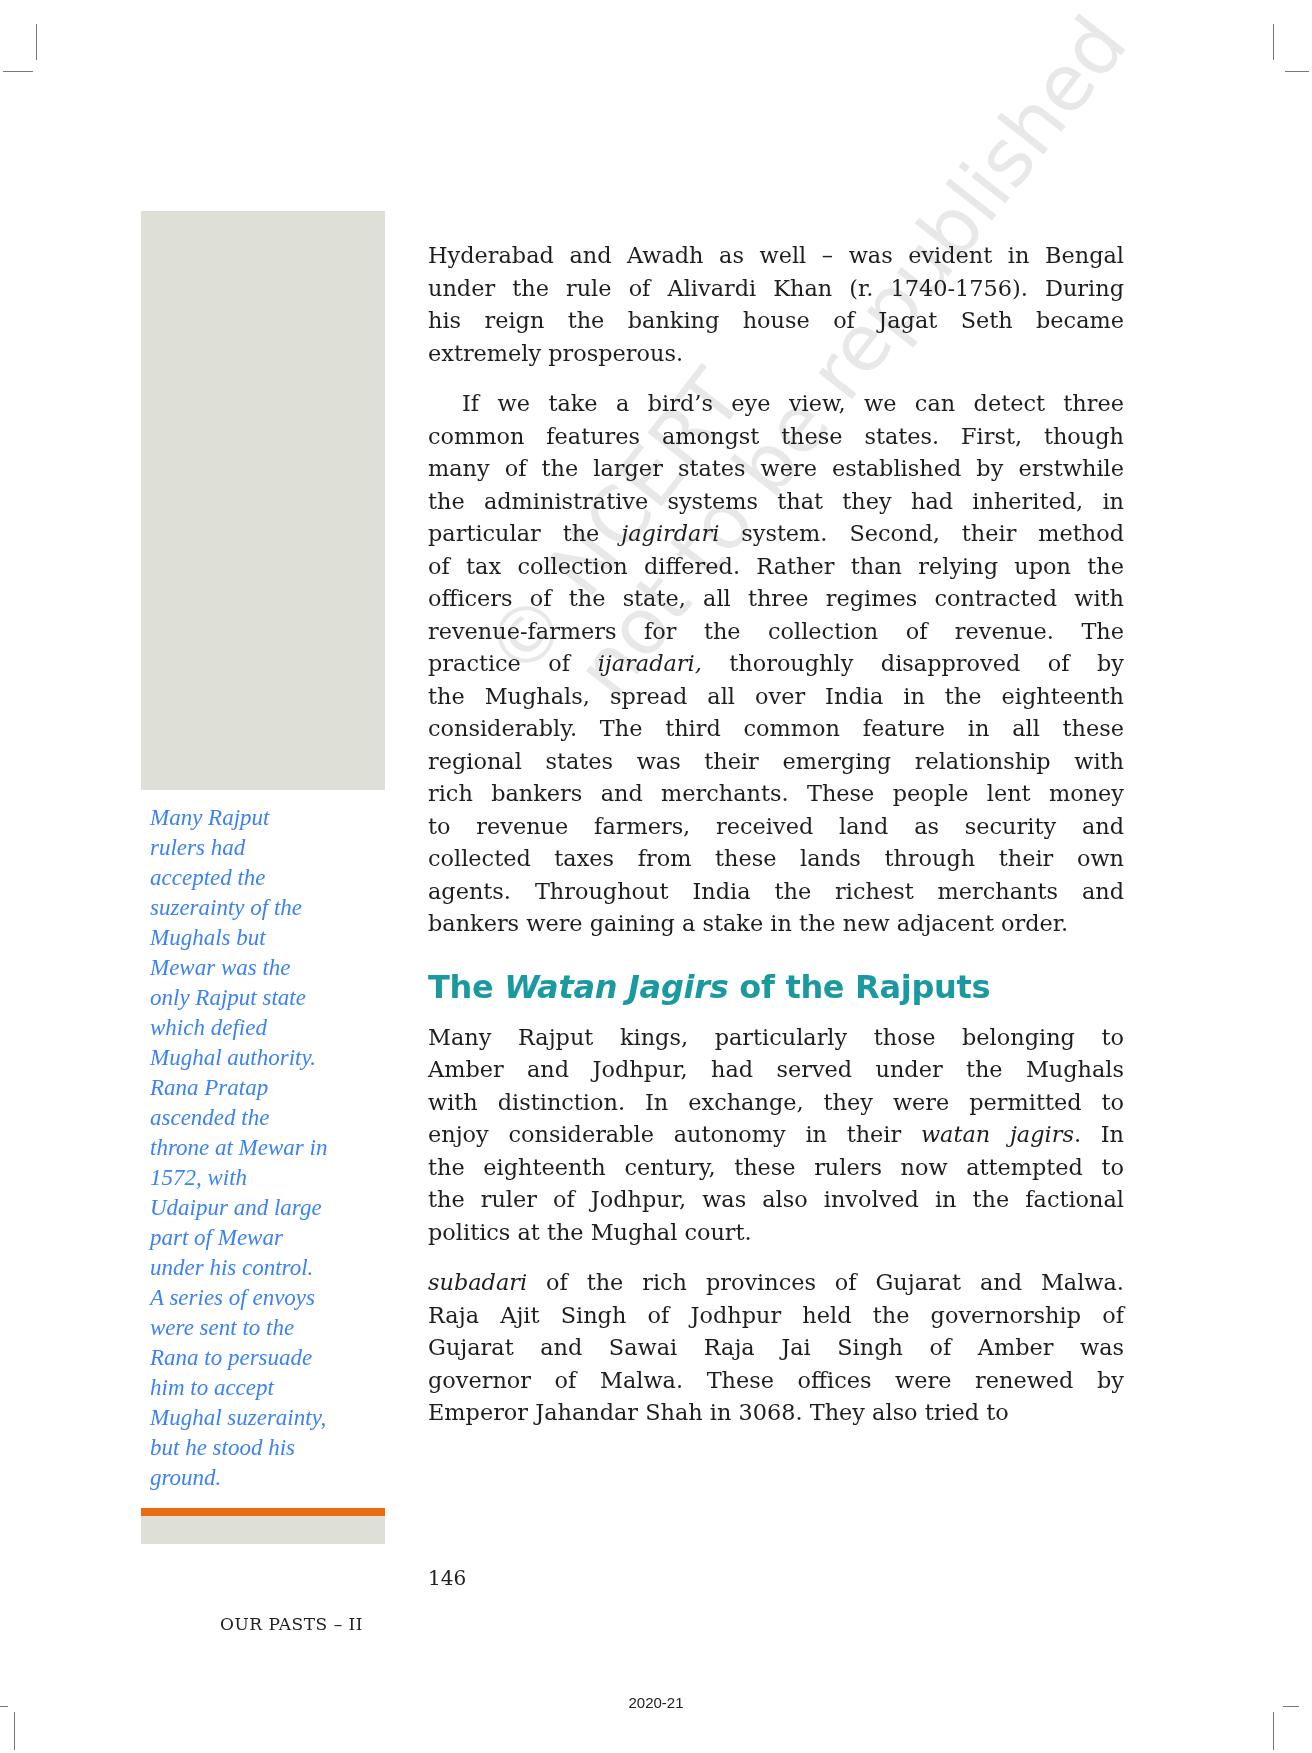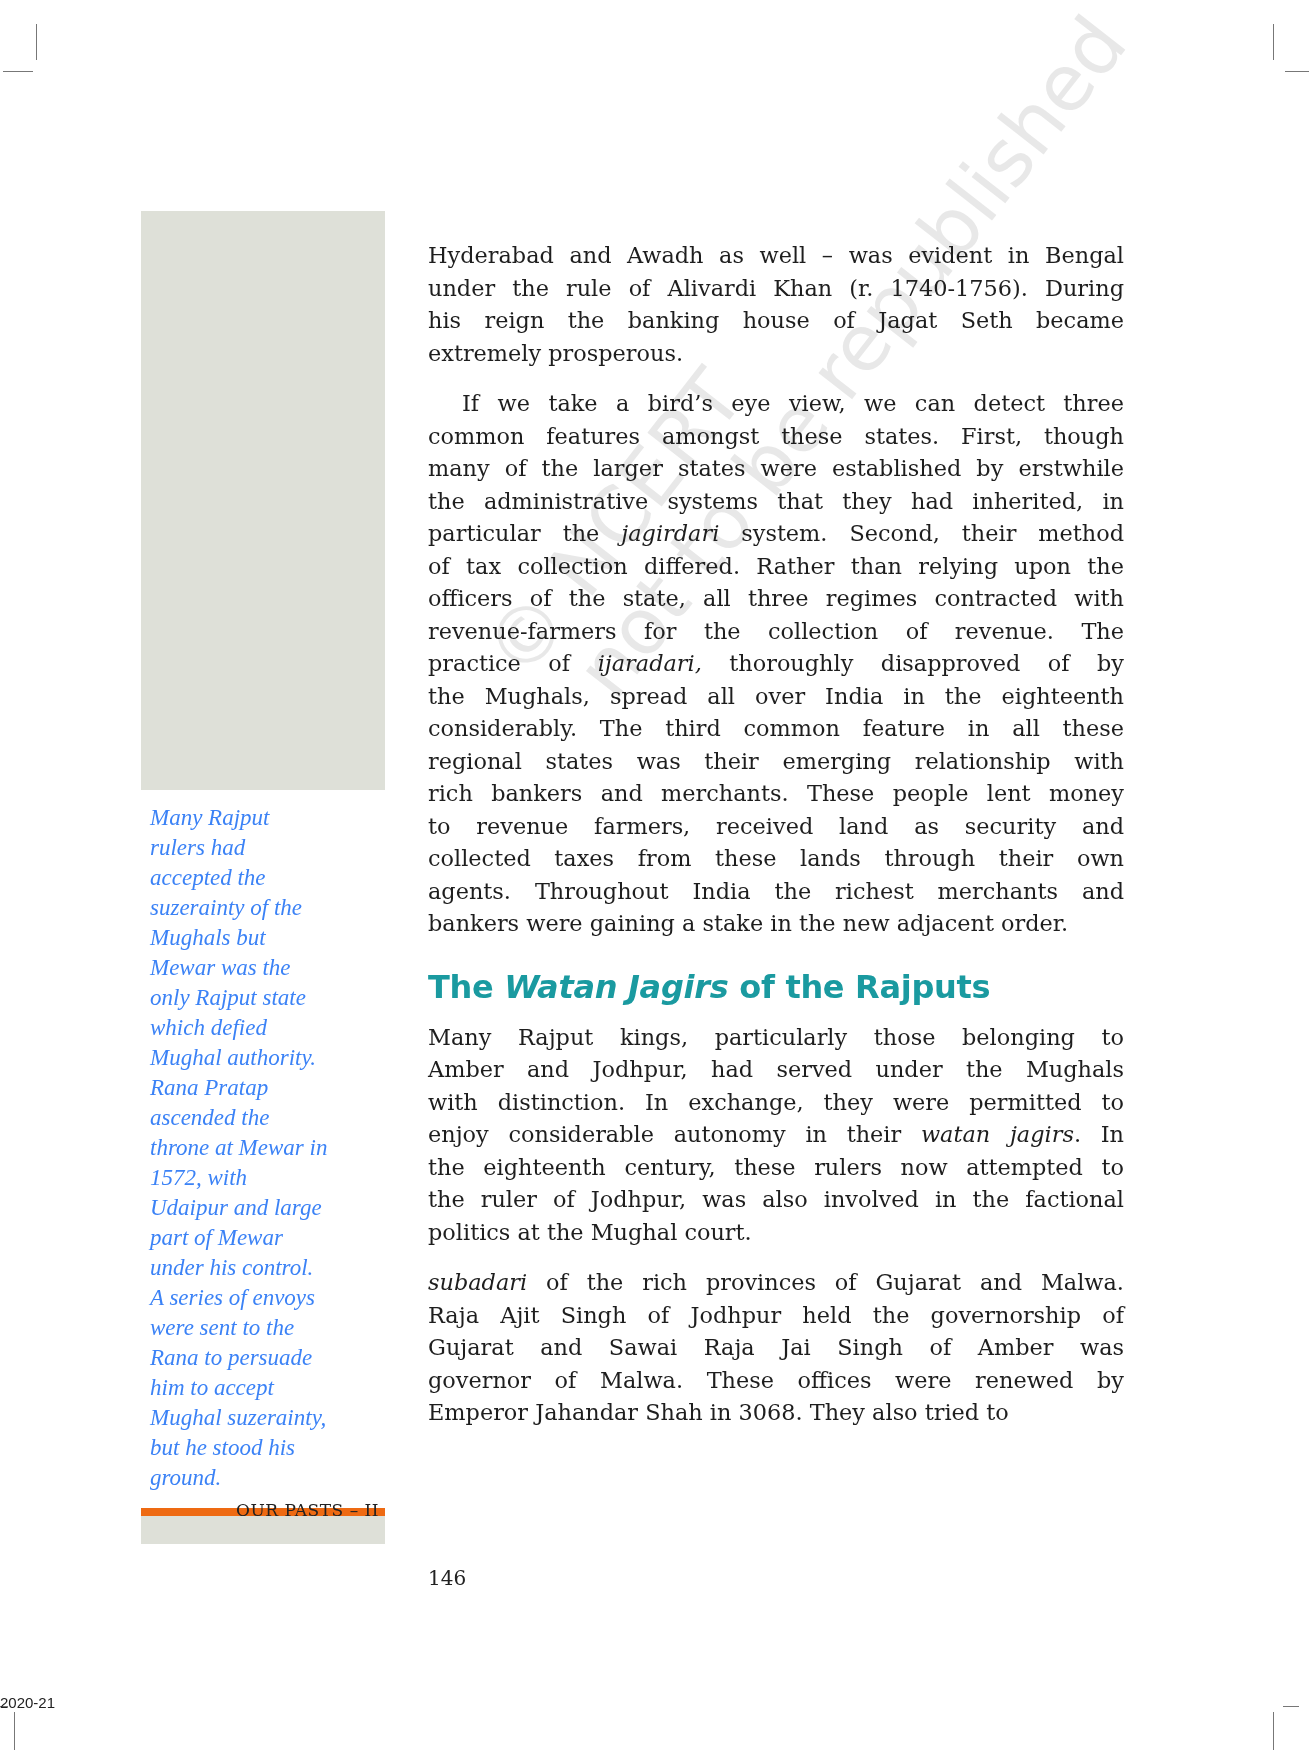--- a/index.html
+++ b/index.html
@@ -14,23 +14,23 @@
   .grey-foot { position: absolute; left: 141px; top: 1516px; width: 244px; height: 28px; background: #dee0d8; }
   .main { position: absolute; left: 428px; top: 203px; width: 696px;
     font-family: "DejaVu Serif", serif; font-size: 22.4px; line-height: 32.5px; color: #1e1e1e; margin-top: 36px; }
   .main p { margin: 0; text-align: justify; }
   .main p .ln { display: block; text-align: justify; text-align-last: justify; white-space: nowrap; }
   .main p .ln.last { text-align-last: left; }
   .p-gap { height: 18px; }
   .indent { padding-left: 34px; }
   .heading { margin: 27px 0 14px 0; font-family: "DejaVu Sans", sans-serif; font-weight: bold; font-size: 32px; line-height: 40px; color: #1a9aa0; white-space: nowrap; letter-spacing: -0.3px; }
   .heading em { font-style: italic; }
-  .footer-title { position: absolute; left: 220px; top: 1500px; font-family: "DejaVu Serif", serif; font-size: 17px; color: #222; letter-spacing: 0.5px; margin-left: 16px; }
+  .footer-title { position: absolute; left: 220px; top: 1614px; font-family: "DejaVu Serif", serif; font-size: 17px; color: #222; letter-spacing: 0.5px; }
   .page-number { position: absolute; left: 428px; top: 1566px; font-family: "DejaVu Serif", serif; font-size: 20px; color: #222; }
-  .year { position: absolute; left: 0; width: 1312px; top: 1694px; text-align: left; font-family: "Liberation Sans", sans-serif; font-size: 15px; color: #222; }
+  .year { position: absolute; left: 0; width: 1312px; top: 1694px; text-align: center; font-family: "Liberation Sans", sans-serif; font-size: 15px; color: #222; }
   .watermark { position: absolute; left: 470px; top: 640px; width: 520px; transform: rotate(-52deg); transform-origin: 0 0;
     font-family: "DejaVu Sans", sans-serif; font-size: 78px; line-height: 84px; color: rgba(150,150,150,0.22); pointer-events: none; white-space: nowrap; }
 </style>
 </head>
 <body>
 
 <div class="crop" style="left:36px;top:24px;width:1px;height:36px;"></div>
 <div class="crop" style="left:3px;top:71px;width:30px;height:1px;"></div>
 <div class="crop" style="left:1273px;top:24px;width:1px;height:36px;"></div>
 <div class="crop" style="left:1285px;top:71px;width:24px;height:1px;"></div>

